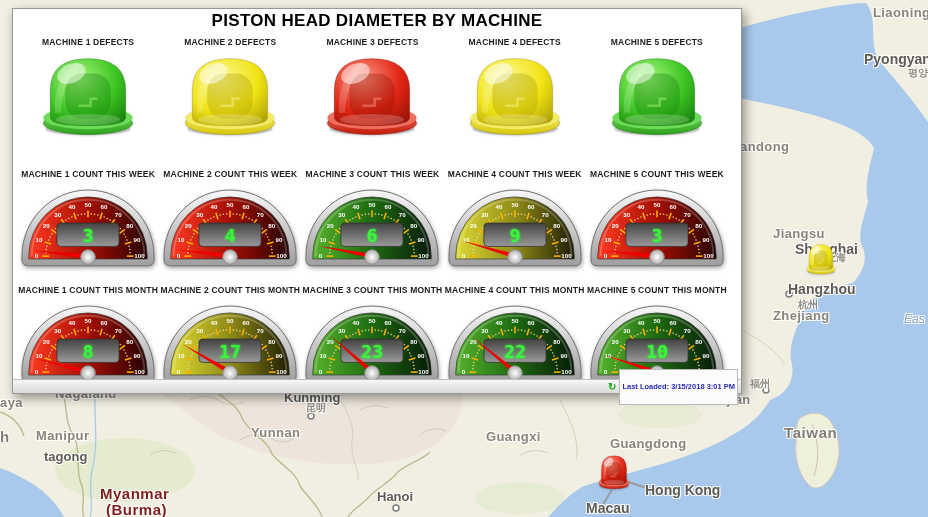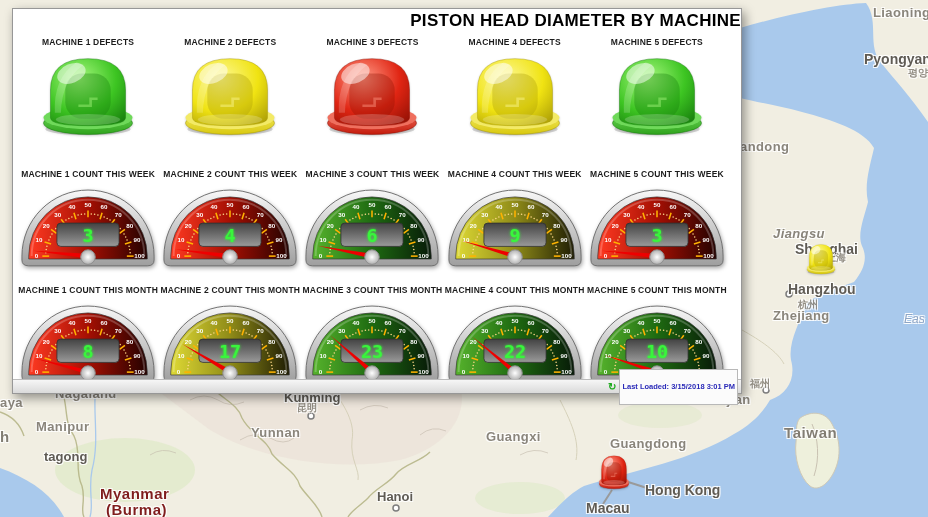--- a/index.html
+++ b/index.html
@@ -14,21 +14,21 @@
   .prov{font-size:13px;font-weight:bold;color:#8a857b;letter-spacing:.4px;}
   .prov-lg{font-size:15px;font-weight:bold;color:#827d73;letter-spacing:.6px;}
   .city{font-size:13px;font-weight:bold;color:#5f5b54;}
   .city-lg{font-size:14px;font-weight:bold;color:#5f5b54;}
   .cjk{font-size:10px;font-weight:bold;color:#8a857b;opacity:.9;}
   .sea{font-size:12px;font-style:italic;color:#8fa6c5;}
   .country{font-size:15px;font-weight:bold;color:#7f1d1d;letter-spacing:.5px;}
   .marker{position:absolute;}
   .panel{position:absolute;left:12px;top:8px;width:728px;height:384px;background:#ffffff;
          border:1px solid #979797;box-shadow:3px 4px 10px rgba(0,0,0,.4);z-index:10;}
-  .title{position:absolute;top:2px;left:0;right:0;text-align:right;
+  .title{position:absolute;top:2px;left:0;right:0;text-align:center;
          font-weight:bold;font-size:17px;color:#000;letter-spacing:.3px;}
   .row{position:absolute;left:4px;right:13px;display:grid;grid-template-columns:repeat(5,1fr);
        justify-items:center;z-index:2;}
   #row-defects{top:28px;}
   #row-week{top:160px;}
   #row-month{top:276px;}
   .cell{display:flex;flex-direction:column;align-items:center;}
   .cell-label{font-weight:bold;font-size:8.5px;color:#1c1c1c;letter-spacing:.2px;margin-bottom:3px;}
   .gauge{filter:drop-shadow(1px 2px 2px rgba(0,0,0,.35));}
   .led{filter:drop-shadow(0 1px 1px rgba(0,0,0,.2));}
@@ -98,40 +98,40 @@
       <line x1="622" y1="480" x2="650" y2="489"></line>
       <line x1="612" y1="490" x2="603" y2="504"></line>
     </g>
   </svg>
 
   <div id="map-labels">
       <div class="lbl prov" style="left: 873px; top: 5px;">Liaoning</div>
       <div class="lbl city-lg" style="left: 864px; top: 51px;">Pyongyang</div>
       <div class="lbl cjk" style="left: 908px; top: 66px;">평양</div>
       <div class="lbl prov" style="left: 740px; top: 139px;">andong</div>
-      <div class="lbl prov" style="left: 773px; top: 226px; font-style: italic;">Jiangsu</div>
+      <div class="lbl prov" style="left: 773px; top: 226px;">Jiangsu</div>
       <div class="lbl city-lg" style="left: 795px; top: 241px;">Shanghai</div>
       <div class="lbl cjk" style="left: 826px; top: 251px;">上海</div>
       <div class="lbl city-lg" style="left: 788px; top: 281px;">Hangzhou</div>
       <div class="lbl cjk" style="left: 798px; top: 298px;">杭州</div>
       <div class="lbl prov" style="left: 773px; top: 308px;">Zhejiang</div>
       <div class="lbl sea" style="left: 904px; top: 280px; margin-top: 32px;">Eas</div>
       <div class="lbl cjk" style="left: 750px; top: 377px;">福州</div>
       <div class="lbl prov" style="left: 710px; top: 392px;">Fujian</div>
       <div class="lbl prov-lg" style="left: 784px; top: 424px;">Taiwan</div>
       <div class="lbl prov" style="left: 486px; top: 429px;">Guangxi</div>
       <div class="lbl prov" style="left: 610px; top: 436px;">Guangdong</div>
       <div class="lbl city-lg" style="left: 645px; top: 482px;">Hong Kong</div>
       <div class="lbl city-lg" style="left: 586px; top: 500px;">Macau</div>
       <div class="lbl city" style="left: 377px; top: 489px;">Hanoi</div>
       <div class="lbl city" style="left: 284px; top: 390px;">Kunming</div>
-      <div class="lbl cjk" style="left: 297px; top: 401px;">昆明</div>
+      <div class="lbl cjk" style="left: 306px; top: 401px;">昆明</div>
       <div class="lbl prov" style="left: 251px; top: 425px;">Yunnan</div>
       <div class="lbl prov" style="left: 55px; top: 386px;">Nagaland</div>
-      <div class="lbl prov" style="left: 36px; top: 419px;">Manipur</div>
+      <div class="lbl prov" style="left: 36px; top: 428px;">Manipur</div>
       <div class="lbl prov" style="left: 0px; top: 395px;">aya</div>
       <div class="lbl prov-lg" style="left: 0px; top: 428px;">h</div>
       <div class="lbl city" style="left: 0px; top: 449px; padding-left: 44px;">tagong</div>
       <div class="lbl country" style="left: 100px; top: 485px;">Myanmar</div>
       <div class="lbl country" style="left: 106px; top: 501px;">(Burma)</div>
     </div>
   <div id="map-markers">
       <div class="marker" style="left: 806px; top: 241px;"><svg class="led" width="30" height="34" viewBox="0 0 110 100" preserveAspectRatio="none">
           <defs>
             <radialGradient id="domem0" cx="0.38" cy="0.3" r="0.9">

